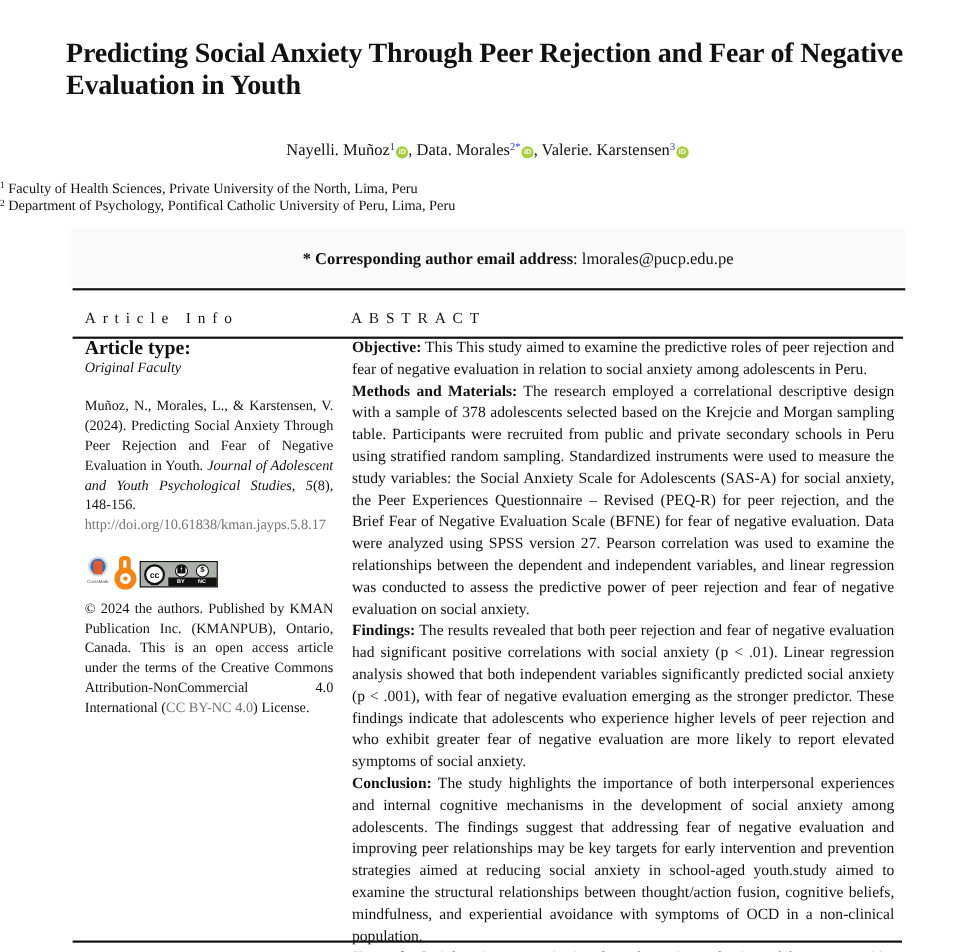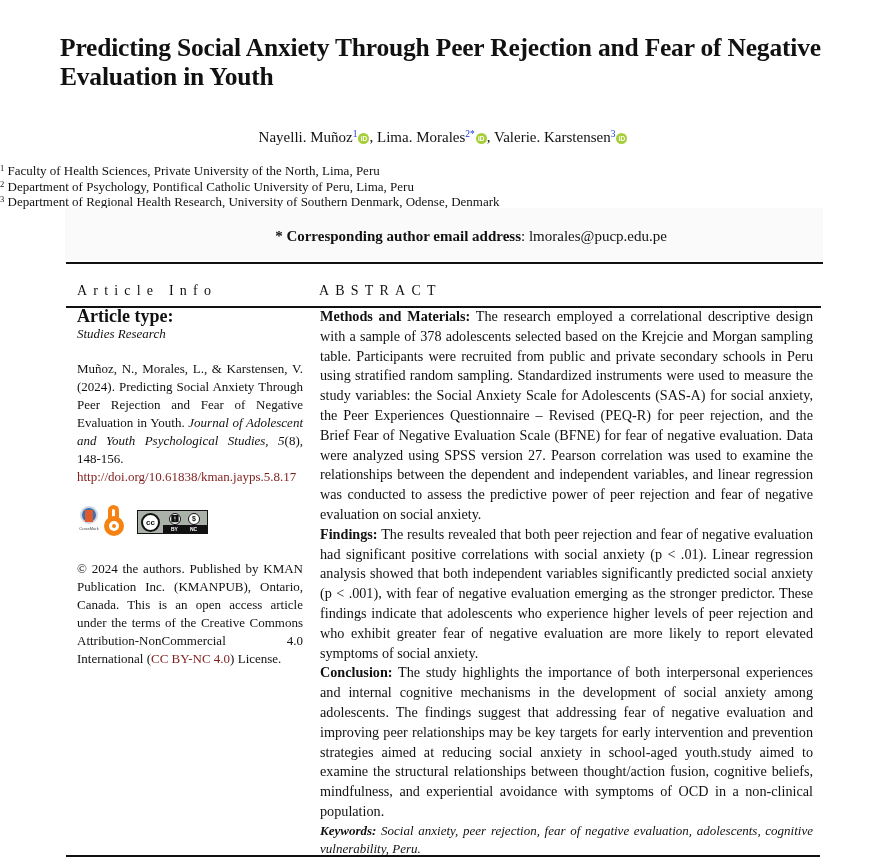--- a/index.html
+++ b/index.html
@@ -43,21 +43,21 @@
   }
   .sec-left { left: 77px; }
   .sec-right { left: 319px; }
   .rule-mid { position: absolute; left: 66px; width: 755px; top: 306px; height: 1.5px; background: #111; }
   .left-col {
     position: absolute; left: 77px; width: 226px; top: 307px;
     font-size: 13px; line-height: 18px; text-align: justify;
   }
   .left-col .lbl { font-weight: bold; font-size: 18px; line-height: 18px; }
   .left-col .it { font-style: italic; }
-  .left-col a, .left-col .link { color: #7f1d1d; text-decoration: none; }
+  .left-col a, .left-col .link { color: #737373; text-decoration: none; }
   .gap { height: 17px; }
   .logos { display: flex; align-items: center; gap: 2px; margin-top: 18px; height: 36px; }
   .crossmark { width: 24px; height: 32px; position: relative; }
   .crossmark .ring {
     position: absolute; left: 3px; top: 0; width: 18px; height: 18px; border-radius: 50%;
     background: #3a6fb0; border: 2px solid #cfd6de; box-sizing: border-box;
   }
   .crossmark .flag {
     position: absolute; left: 8px; top: 4px; width: 8px; height: 12px; background: #e05a2b;
   }
@@ -72,77 +72,76 @@
   }
   .oa .body {
     position: absolute; left: 1px; top: 11px; width: 20px; height: 20px; border-radius: 50%;
     border: 5px solid #f68212; box-sizing: border-box; background: #fff;
   }
   .oa .body::after {
     content: ""; position: absolute; left: 3px; top: 3px; width: 4px; height: 4px; border-radius: 50%; background: #f68212;
   }
   .cc {
     width: 71px; height: 24px; background: #aab1a8; border: 1px solid #111; box-sizing: border-box;
-    position: relative; margin-left: 10px;
+    position: relative; margin-left: 0;
   }
   .cc .cclogo {
     position: absolute; left: 3px; top: 2px; width: 19px; height: 19px; border-radius: 50%;
     background: #fff; border: 2px solid #111; box-sizing: border-box;
     font-family: "Liberation Sans", sans-serif; font-weight: bold; font-size: 8px; line-height: 15px; text-align: center;
   }
   .cc .black { position: absolute; left: 25px; top: 14px; width: 44px; height: 8px; background: #111; }
   .cc .lab {
     position: absolute; top: 14px; font-size: 5px; color: #fff; font-weight: bold;
     font-family: "Liberation Sans", sans-serif; line-height: 8px;
   }
   .cc .ic {
     position: absolute; top: 2px; width: 12px; height: 12px; border-radius: 50%; background: #fff;
     border: 1.5px solid #111; box-sizing: border-box; font-size: 7px; line-height: 9px; text-align: center;
     font-family: "Liberation Sans", sans-serif; font-weight: bold;
   }
-  .license { margin-top: 20px; }
+  .license { margin-top: 4px; }
   .abstract {
     position: absolute; left: 320px; width: 493px; top: 307px;
     font-size: 14.2px; line-height: 19.8px; text-align: justify;
   }
   .abstract p { margin: 0; }
   .abstract b { font-weight: bold; }
   .abstract .kw { font-style: italic; font-size: 13px; line-height: 18px; }
   .rule-bot { position: absolute; left: 66px; width: 754px; top: 855px; height: 1.5px; background: #111; }
 </style>
 </head>
 <body>
 
 <h1 class="title">Predicting Social Anxiety Through Peer Rejection and Fear of Negative Evaluation in Youth</h1>
 
 <div class="authors">
-  <span>Nayelli. Muñoz</span><sup>1</sup><span class="orcid">iD</span><span>, </span><span>Lima. Morales</span><sup>2*</sup><span class="orcid">iD</span><span>, </span><span>Valerie. Karstensen</span><sup>3</sup><span class="orcid">iD</span>
+  <span>Nayelli. Muñoz</span><sup>1</sup><span class="orcid">iD</span><span>, </span><span>Data. Morales</span><sup>2*</sup><span class="orcid">iD</span><span>, </span><span>Valerie. Karstensen</span><sup>3</sup><span class="orcid">iD</span>
 </div>
 
 <div class="affils">
   <div><sup>1</sup><span> Faculty of Health Sciences, Private University of the North, Lima, Peru</span></div>
   <div><sup>2</sup><span> Department of Psychology, Pontifical Catholic University of Peru, Lima, Peru</span></div>
-  <div><sup>3</sup><span> Department of Regional Health Research, University of Southern Denmark, Odense, Denmark</span></div>
 </div>
 
 <div class="corr-box"></div>
 <div class="corr">
   <b>* Corresponding author email address</b><span>: </span><span>lmorales@pucp.edu.pe</span>
 </div>
 
 <div class="rule-top"></div>
 
 <div class="sec-head sec-left">Article Info</div>
 <div class="sec-head sec-right">ABSTRACT</div>
 
 <div class="rule-mid"></div>
 
 <div class="left-col">
   <div class="lbl">Article type:</div>
-  <div class="it">Studies Research</div>
+  <div class="it">Original Faculty</div>
   <div class="gap"></div>
   <div>
     <span>Muñoz, N., Morales, L., &amp; Karstensen, V. (2024). Predicting Social Anxiety Through Peer Rejection and Fear of Negative Evaluation in Youth. </span><span class="it">Journal of Adolescent and Youth Psychological Studies, 5</span><span>(8), 148-156.</span>
   </div>
   <div class="link">http://doi.org/10.61838/kman.jayps.5.8.17</div>
 
   <div class="logos">
     <div class="crossmark">
       <div class="ring"></div>
         <div class="flag"></div>
@@ -161,19 +160,20 @@
       <div class="lab" style="left:52px;">NC</div>
     </div>
   </div>
 
   <div class="license">
     <span>© 2024 the authors. Published by KMAN Publication Inc. (KMANPUB), Ontario, Canada. This is an open access article under the terms of the Creative Commons Attribution-NonCommercial 4.0 International (</span><span class="link">CC BY-NC 4.0</span><span>) License.</span>
   </div>
 </div>
 
 <div class="abstract">
+  <p><b>Objective:</b><span> This This study aimed to examine the predictive roles of peer rejection and fear of negative evaluation in relation to social anxiety among adolescents in Peru.</span></p>
   <p><b>Methods and Materials:</b><span> The research employed a correlational descriptive design with a sample of 378 adolescents selected based on the Krejcie and Morgan sampling table. Participants were recruited from public and private secondary schools in Peru using stratified random sampling. Standardized instruments were used to measure the study variables: the Social Anxiety Scale for Adolescents (SAS-A) for social anxiety, the Peer Experiences Questionnaire – Revised (PEQ-R) for peer rejection, and the Brief Fear of Negative Evaluation Scale (BFNE) for fear of negative evaluation. Data were analyzed using SPSS version 27. Pearson correlation was used to examine the relationships between the dependent and independent variables, and linear regression was conducted to assess the predictive power of peer rejection and fear of negative evaluation on social anxiety.</span></p>
   <p><b>Findings:</b><span> The results revealed that both peer rejection and fear of negative evaluation had significant positive correlations with social anxiety (p &lt; .01). Linear regression analysis showed that both independent variables significantly predicted social anxiety (p &lt; .001), with fear of negative evaluation emerging as the stronger predictor. These findings indicate that adolescents who experience higher levels of peer rejection and who exhibit greater fear of negative evaluation are more likely to report elevated symptoms of social anxiety.</span></p>
   <p><b>Conclusion:</b><span> The study highlights the importance of both interpersonal experiences and internal cognitive mechanisms in the development of social anxiety among adolescents. The findings suggest that addressing fear of negative evaluation and improving peer relationships may be key targets for early intervention and prevention strategies aimed at reducing social anxiety in school-aged youth.study aimed to examine the structural relationships between thought/action fusion, cognitive beliefs, mindfulness, and experiential avoidance with symptoms of OCD in a non-clinical population.</span></p>
   <p class="kw"><b>Keywords:</b><span> Social anxiety, peer rejection, fear of negative evaluation, adolescents, cognitive vulnerability, Peru.</span></p>
 </div>
 
 <div class="rule-bot"></div>
 
 </body></html>

